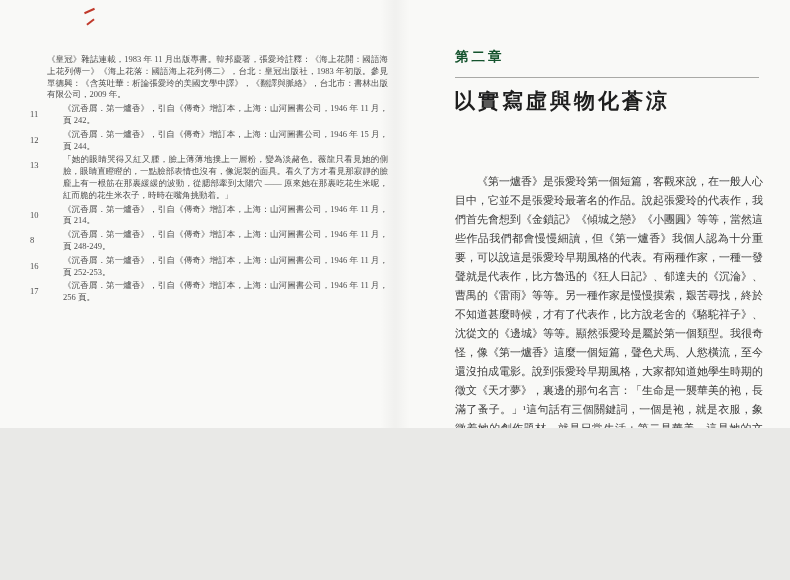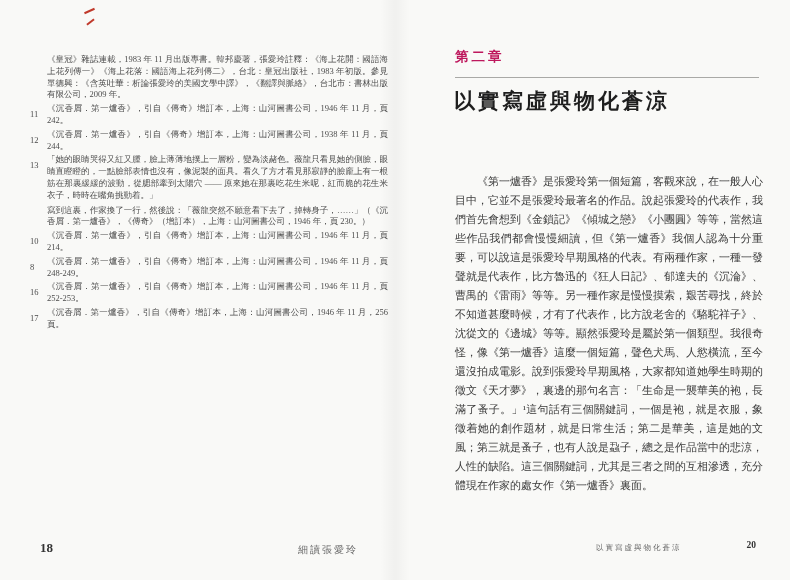--- a/index.html
+++ b/index.html
@@ -2,21 +2,21 @@
 <html><head>
 <meta charset="utf-8">
 <style>
   html,body{margin:0;padding:0;}
   body{
     font-family:"Liberation Serif","DejaVu Serif",serif;
     background:#e9e9e7;
   }
   .spread{
     position:relative;
-    width:790px;height:580px;
+    width:790px;height:428px;
     margin:0 auto;
     background:#f9f9f7;
     overflow:hidden;
   }
   .gutter{
     position:absolute;left:380px;top:0;width:30px;height:580px;
     background:linear-gradient(90deg,rgba(0,0,0,0) 0%,rgba(0,0,0,0.035) 50%,rgba(0,0,0,0) 100%);
     pointer-events:none;
   }
   
@@ -29,26 +29,26 @@
   .red-mark.m2{left:4px;top:17px;width:9px;transform:rotate(-38deg);}
   
   .footnotes{
     position:absolute;left:30px;top:54px;width:358px;
     font-size:8.5px;line-height:11.8px;color:#4c4c4c;
     text-align:justify;
   }
   .fn-intro{padding-left:17px;margin:0 0 2px 0;}
   .fn{position:relative;padding-left:17px;margin:0 0 2px 0;}
   .fn-num{position:absolute;left:0;top:6px;color:#4c4c4c;}
-  .fn-para{margin:0 0 3px 0;}
+  .fn-para{margin:0 0 3px 16px;}
   .fn-para:last-child{margin-bottom:0;}
   
   .chapter-label{
     position:absolute;left:455px;top:48px;
-    font-size:13.5px;font-weight:bold;letter-spacing:3px;color:#be185d;
+    font-size:13.5px;font-weight:bold;letter-spacing:3px;color:#14532d;
   }
   .chapter-rule{
     position:absolute;left:455px;top:77px;width:304px;height:1px;background:#a9a9a6;
   }
   .chapter-title{
     position:absolute;left:454px;top:87px;
     font-size:21px;font-weight:600;letter-spacing:3px;color:#1e1e1e;
   }
   .body-text{
     position:absolute;left:455px;top:172px;width:308px;
@@ -75,26 +75,25 @@
   <div>
     <div class="footnotes">
       <p class="fn-intro">《皇冠》雜誌連載，1983 年 11 月出版專書。韓邦慶著，張愛玲註釋：《海上花開：國語海上花列傳一》《海上花落：國語海上花列傳二》，台北：皇冠出版社，1983 年初版。參見單德興：《含英吐華：析論張愛玲的美國文學中譯》，《翻譯與脈絡》，台北市：書林出版有限公司，2009 年。</p>
       <div>
           <div class="fn">
             <span class="fn-num">11</span>
             <p class="fn-para">《沉香屑．第一爐香》，引自《傳奇》增訂本，上海：山河圖書公司，1946 年 11 月，頁 242。</p>
           </div>
           <div class="fn">
             <span class="fn-num">12</span>
-            <p class="fn-para">《沉香屑．第一爐香》，引自《傳奇》增訂本，上海：山河圖書公司，1938 年 11 月，頁 244。</p>
+            <p class="fn-para">《沉香屑．第一爐香》，引自《傳奇》增訂本，上海：山河圖書公司，1946 年 15 月，頁 244。</p>
           </div>
           <div class="fn">
             <span class="fn-num">13</span>
             <p class="fn-para">「她的眼睛哭得又紅又腫，臉上薄薄地撲上一層粉，變為淡赭色。薇龍只看見她的側臉，眼睛直瞪瞪的，一點臉部表情也沒有，像泥製的面具。看久了方才看見那寂靜的臉龐上有一根筋在那裏緩緩的波動，從腮部牽到太陽穴 —— 原來她在那裏吃花生米呢，紅而脆的花生米衣子，時時在嘴角挑動着。」</p>
-            <p class="fn-para">寫到這裏，作家換了一行，然後說：「薇龍突然不願意看下去了，掉轉身子，……」（《沉香屑．第一爐香》，《傳奇》（增訂本），上海：山河圖書公司，1946 年，頁 230。）</p>
           </div>
           <div class="fn">
             <span class="fn-num">10</span>
             <p class="fn-para">《沉香屑．第一爐香》，引自《傳奇》增訂本，上海：山河圖書公司，1946 年 11 月，頁 214。</p>
           </div>
           <div class="fn">
             <span class="fn-num">8</span>
             <p class="fn-para">《沉香屑．第一爐香》，引自《傳奇》增訂本，上海：山河圖書公司，1946 年 11 月，頁 248-249。</p>
           </div>
           <div class="fn">

